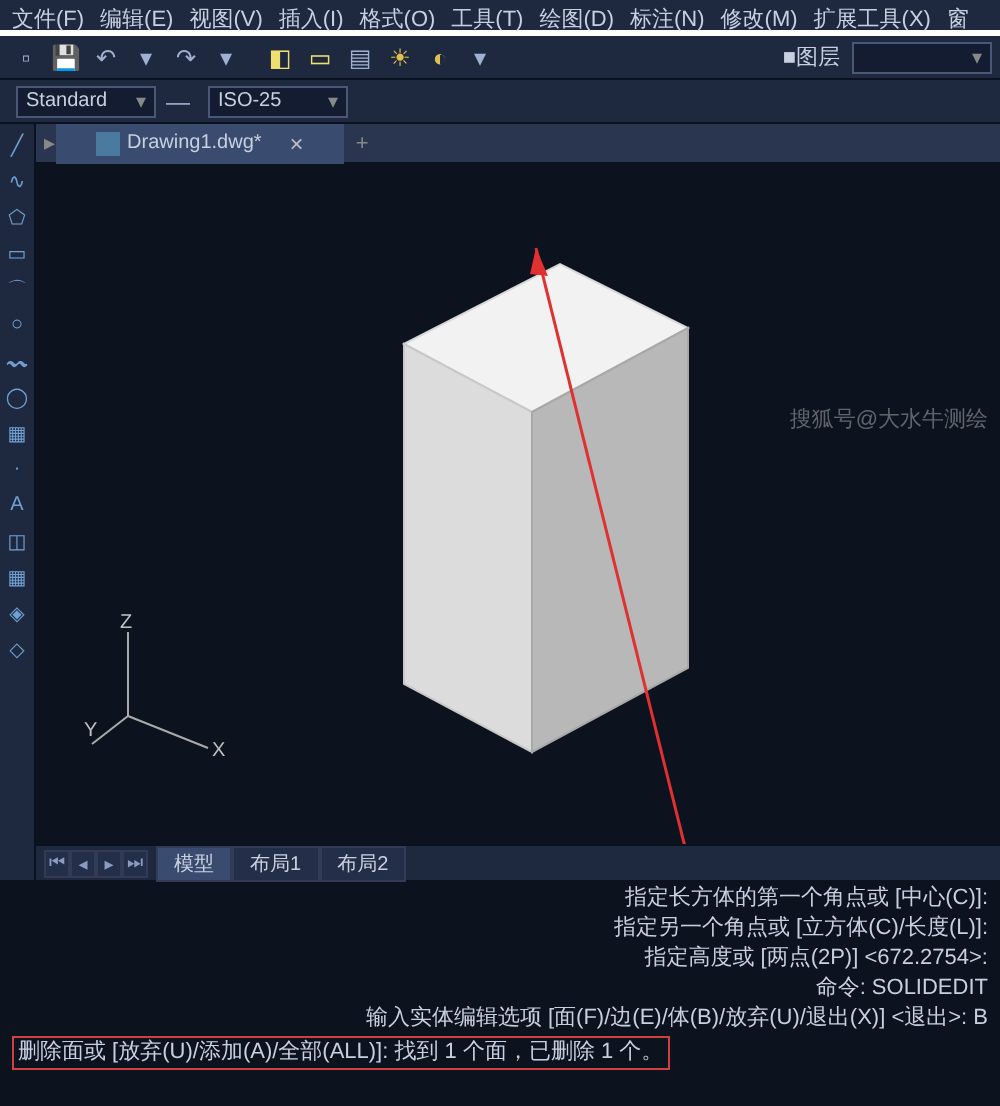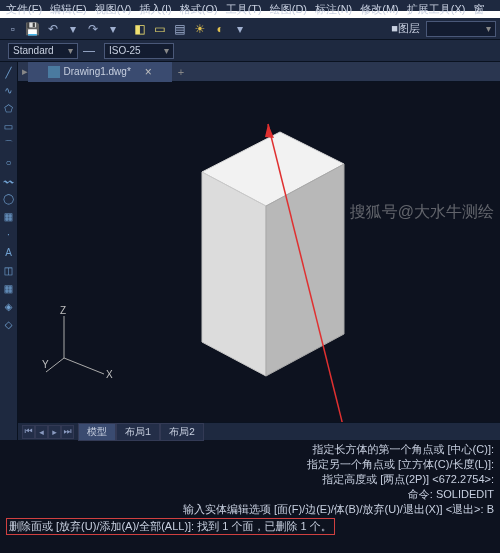--- a/index.html
+++ b/index.html
@@ -1,17 +1,17 @@
 <!DOCTYPE html>
 <html><head>
 <meta charset="utf-8">
 <style>
 *{margin:0;padding:0;box-sizing:border-box;font-family:"Microsoft YaHei","SimSun",sans-serif;}
 body{background:#1a2332;color:#c8d0e0;font-size:11px;width:500px;height:553px;overflow:hidden;position:relative;}
-.menubar{display:flex;background:#1e2940;border-bottom:7px solid #ffffff;height:18px;padding:0 2px;}
+.menubar{display:flex;background:#1e2940;border-bottom:3px solid #ffffff;height:18px;padding:0 2px;}
 .menubar-item{padding:2px 4px;cursor:pointer;font-size:11px;white-space:nowrap;}
 .toolbar{display:flex;align-items:center;background:#1e2940;border-bottom:1px solid #0a1220;height:22px;padding:0 4px;gap:2px;}
 .tool-ico{width:18px;height:18px;display:inline-flex;align-items:center;justify-content:center;cursor:pointer;color:#a0b0d0;font-size:12px;}
 .tool-sep{width:5px;}
 .dd{display:inline-flex;align-items:center;background:#131c30;border:1px solid #4a5878;height:16px;padding:0 4px;min-width:70px;font-size:10px;margin-left:4px;}
 .dd .arrow{margin-left:auto;color:#888;}
 .body-area{display:flex;height:378px;}
 .left-tools{width:18px;background:#1e2940;border-right:1px solid #0a1220;display:flex;flex-direction:column;align-items:center;padding-top:2px;gap:1px;}
 .left-tools .li{width:16px;height:17px;display:flex;align-items:center;justify-content:center;color:#70a0d0;font-size:10px;cursor:pointer;}
 .viewport-wrap{flex:1;display:flex;flex-direction:column;}
@@ -19,25 +19,25 @@
 .doc-tab{display:flex;align-items:center;height:20px;background:#3a4b70;padding:0 20px;gap:4px;font-size:10px;}
 .doc-tab .ico{width:12px;height:12px;background:#4a7aa0;}
 .doc-tab .close{color:#c0c0c0;cursor:pointer;margin-left:10px;font-size:12px;}
 .doc-add{padding:0 6px;color:#888;}
 .viewport{flex:1;background:#0d121f;position:relative;overflow:hidden;}
 .cube3d{position:absolute;left:144px;top:32px;}
 .axis{position:absolute;left:24px;bottom:42px;}
 .axis-line{stroke:#aaa;stroke-width:1;}
 .axis-label{fill:#c0c0c0;font-size:10px;}
 .red-arrow{position:absolute;pointer-events:none;}
-.watermark{position:absolute;right:6px;top:120px;color:rgba(200,200,200,0.45);font-size:16px;}
+.watermark{position:absolute;right:6px;top:120px;color:rgba(200,200,200,0.45);font-size:11px;}
 .btabbar{height:18px;background:#1e2940;display:flex;align-items:center;border-top:1px solid #0a1220;}
 .nav-btns{display:flex;gap:0;margin:0 4px;}
 .nav-btn{width:13px;height:14px;display:flex;align-items:center;justify-content:center;color:#8a9ac0;font-size:9px;cursor:pointer;border:1px solid #333a55;background:#232e48;}
-.btab{padding:1px 8px;border:1px solid #333a55;background:#232e48;font-size:10px;cursor:pointer;font-family:Liberation Mono, monospace;}
+.btab{padding:1px 8px;border:1px solid #333a55;background:#232e48;font-size:10px;cursor:pointer;}
 .btab.active{background:#3a4b70;}
 .cmdlog{background:#0d121f;color:#c8d0e0;padding:2px 6px;font-size:11px;line-height:15px;height:115px;overflow:hidden;}
 .cmd-row{white-space:pre;text-align:right;}
 .cmd-hl{border:1px solid #d04040;padding:0 2px;margin:1px 0;display:inline-block;}
 </style>
 </head>
 <body>
 
 <div class="menubar">
   <div class="menubar-item">文件(F)</div>

